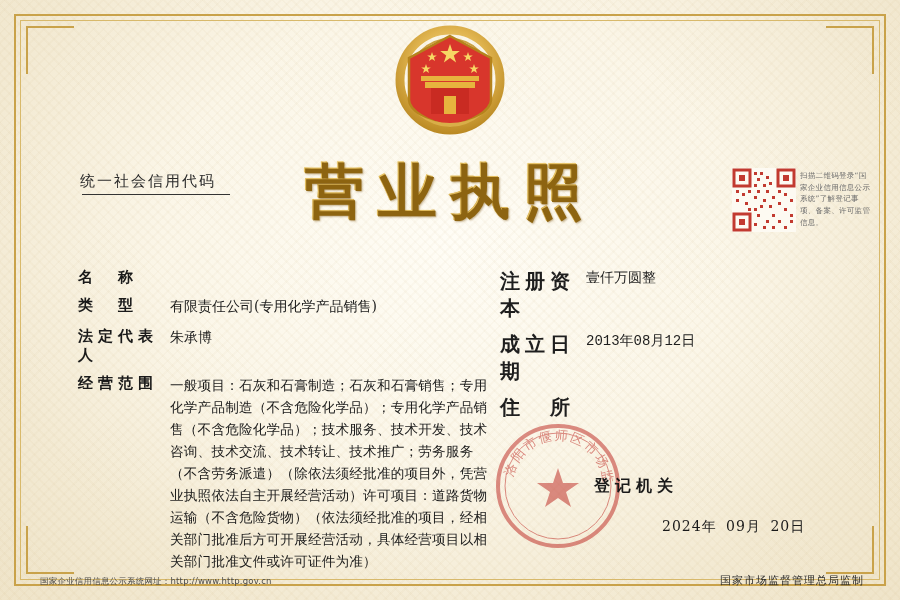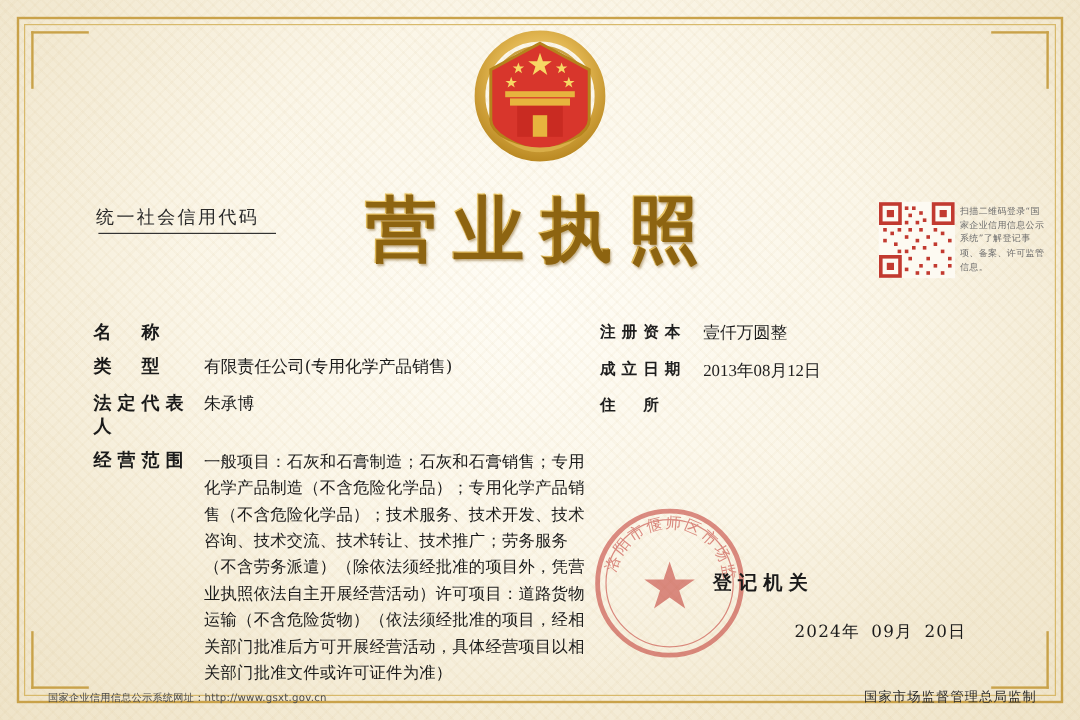--- a/index.html
+++ b/index.html
@@ -80,24 +80,24 @@
   }
   .val{
     font-size:14px;line-height:1.55;font-family:"DejaVu Serif",serif;
     color:#1a1a1a;max-width:320px;
   }
   .val.scope{font-size:13.6px;line-height:1.62;letter-spacing:.2px;}
 
   .fields-right{position:absolute;left:500px;top:268px;width:340px;color:#1e1e1e;}
   .row-r{display:flex;margin-bottom:9px;}
   .lbl-r{
-    width:86px;flex:none;font-size:13px;font-family:"DejaVu Serif",serif;
+    width:86px;flex:none;font-size:20px;font-family:"DejaVu Serif",serif;
     letter-spacing:5px;font-weight:600;
   }
-  .val-r{font-size:14px;line-height:1.55;font-family:Liberation Serif, serif;max-width:240px;}
+  .val-r{font-size:14px;line-height:1.55;font-family:Liberation Mono, monospace;max-width:240px;}
 
   
   .authority{
     position:absolute;left:594px;top:476px;font-size:16px;letter-spacing:5px;
     font-family:"DejaVu Serif",serif;font-weight:600;color:#1a1a1a;
   }
   .issue-date{
     position:absolute;left:660px;top:518px;font-size:14px;
     font-family:"DejaVu Serif",serif;color:#1a1a1a;letter-spacing:1px;
   }
@@ -266,15 +266,15 @@
     </svg>
   </div>
 
   <div class="authority">登记机关</div>
   <div class="issue-date">
     <span>2024年</span>
     <span>09月</span>
     <span>20日</span>
   </div>
 
-  <div class="footer-left">国家企业信用信息公示系统网址：http://www.gsxt.gov.cn</div>
+  <div class="footer-left">国家企业信用信息公示系统网址：http://www.http.gov.cn</div>
   <div class="footer-right">国家市场监督管理总局监制</div>
 </div>
 
 </body></html>

